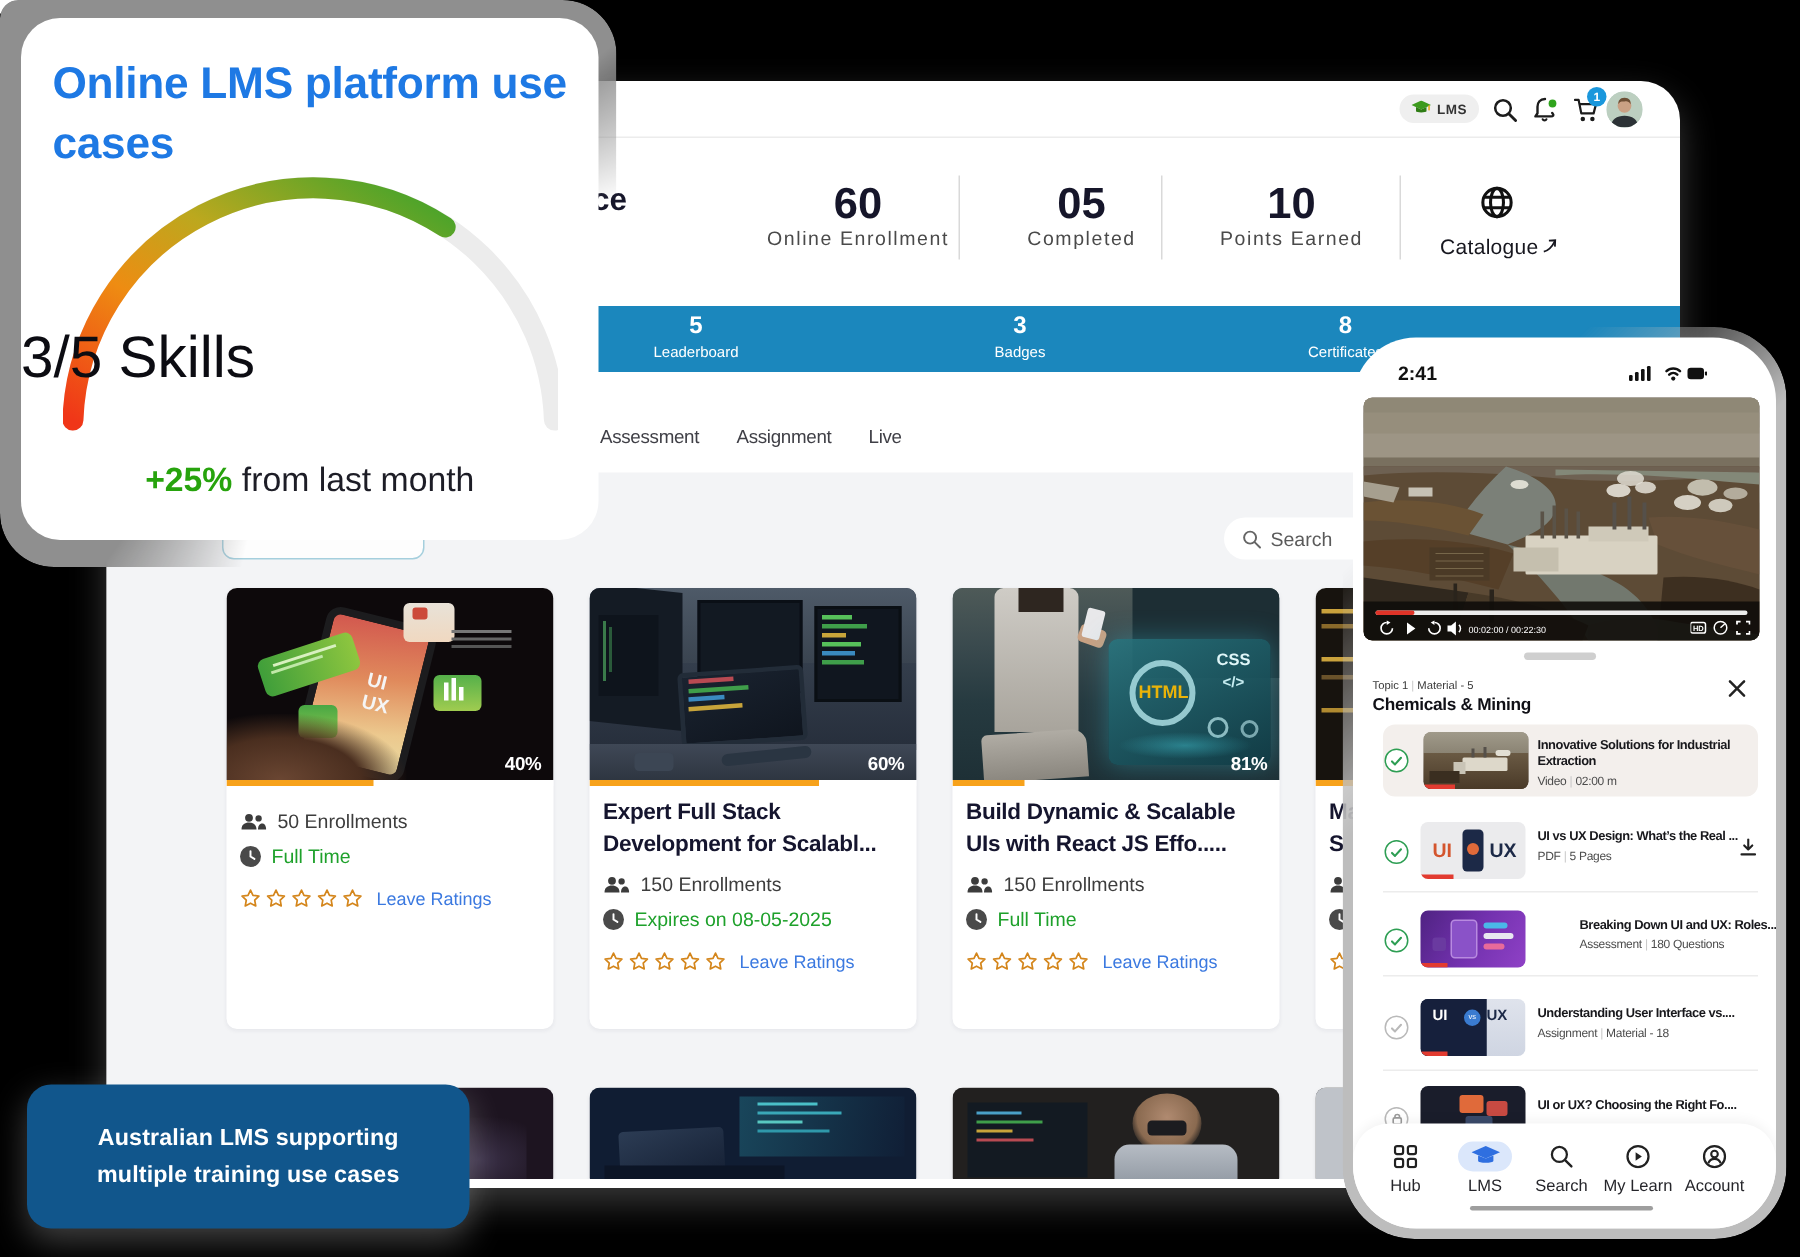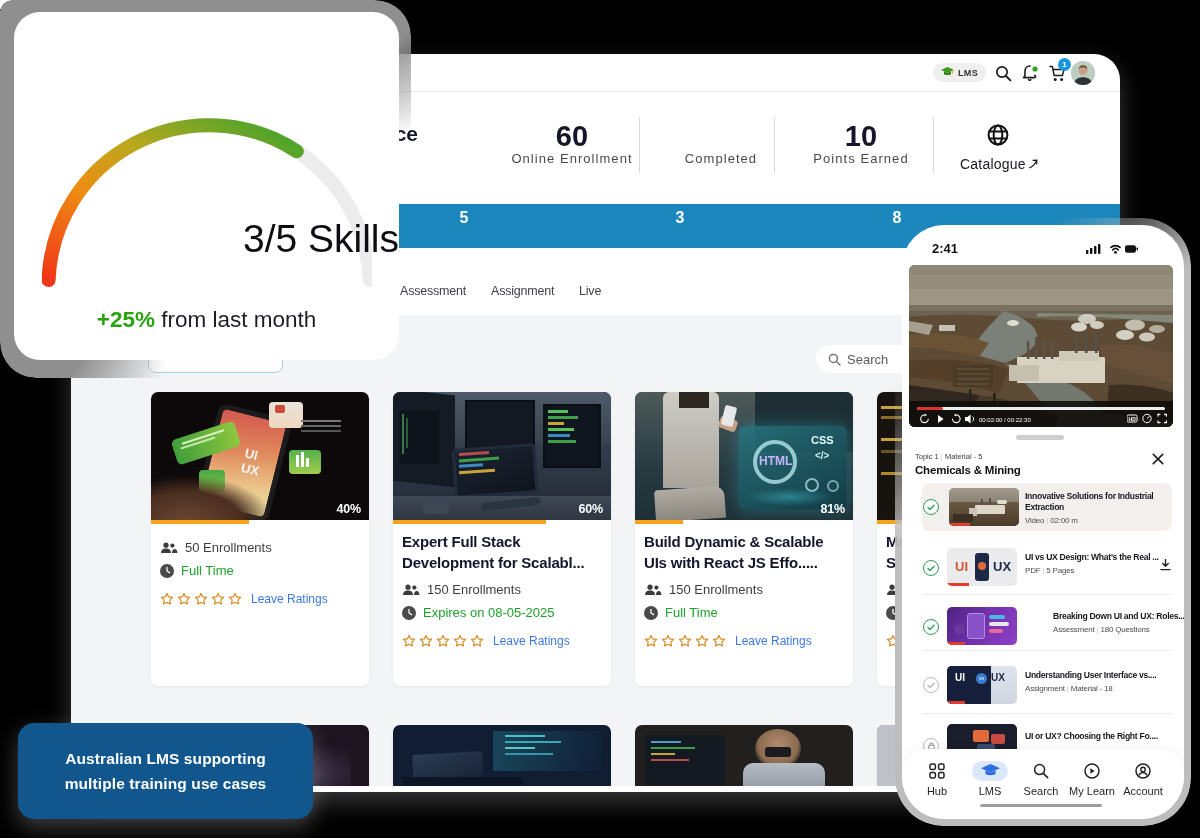--- a/index.html
+++ b/index.html
@@ -18,21 +18,21 @@
 
   
   .statnum { font-weight:bold; color:#16162a; font-size:29px; text-align:center; width:160px; }
   .statlab { color:#4a4a4a; font-size:13px; letter-spacing:1.05px; text-align:center; width:160px; }
   .vline { width:1px; background:#d9d9d9; top:63px; height:56px; }
   .perf { font-weight:bold; color:#16162a; font-size:21px; }
 
   .bluebar { left:0; top:150px; width:1049px; height:44px; background:#1b87bd; color:#fff; }
   .bbitem { text-align:center; width:160px; color:#fff; }
   .bbnum { font-size:16px; font-weight:bold; }
-  .bblab { font-size:14px; margin-top:20px; }
+  .bblab { font-size:10px; margin-top:3px; }
 
   .tab { font-size:12.5px; letter-spacing:-0.2px; color:#3f3f46; top:230px; }
   .content { left:0; top:261px; width:1049px; height:477px; background:#f3f4f6; }
 
   .catpill { left:77px; top:287px; width:135px; height:32px; background:#fdfdfd; border:1px solid #a5cfdd; border-radius:8px; }
   .searchpill { left:745px; top:291px; width:116px; height:28px; background:#fff; border-radius:15px;
     display:flex; align-items:center; padding-left:12px; gap:6px; color:#5a5a5a; font-size:13px; }
 
   .card { width:218px; background:#fff; border-radius:7px; overflow:hidden; box-shadow:0 1px 3px rgba(30,30,60,.06); }
   .cimg { width:218px; height:128px; position:relative; overflow:hidden; }
@@ -66,21 +66,21 @@
 
   .pnav { position:absolute; left:0; top:524px; width:282px; height:70px; background:#fff; border-radius:24px 24px 0 0;
     box-shadow:0 -2px 8px rgba(0,0,0,.05); }
   .nitem { position:absolute; text-align:center; font-size:11px; color:#26262b; }
 
   
   .ring { left:0; top:0; width:411px; height:378px; border-radius:12px 36px 36px 36px; background:#8f8f8f;
     -webkit-mask:conic-gradient(from 0deg at 205px 189px, #000 0deg, #000 52deg, transparent 75deg, transparent 193deg, #000 216deg, #000 360deg); mask:conic-gradient(from 0deg at 205px 189px, #000 0deg, #000 52deg, transparent 75deg, transparent 193deg, #000 216deg, #000 360deg); }
   .gcard { left:14px; top:12px; width:385px; height:348px; background:#fff; border-radius:26px; }
   .gtitle { left:21px; top:24px; width:345px; font-size:29.5px; line-height:40px; font-weight:bold; color:#1e79e4; letter-spacing:-0.2px;}
-  .gskills { left:0; top:205px; width:385px; text-align:right; font-size:39px; font-weight:500; color:#0c0c12; }
+  .gskills { left:0; top:205px; width:385px; text-align:left; font-size:39px; font-weight:500; color:#0c0c12; }
   .gdelta { left:0; top:295px; width:385px; text-align:center; font-size:22.5px; color:#1d1d26; }
   .gdelta b { color:#27a30d; }
 
   
   .banner { left:18px; top:723px; width:295px; height:96px; background:#11568c; border-radius:16px;
     color:#fff; display:flex; flex-direction:column; align-items:center; justify-content:center;
     font-size:15.5px; font-weight:bold; line-height:25px; letter-spacing:0.1px; box-shadow:0 8px 22px rgba(255,255,255,.25); }
   .wedge { left:0; top:0; width:12px; height:9px; background:#fff; }
 
   .tvid { background:linear-gradient(#9a9488 0%, #7a7265 45%, #55483a 70%, #46382a 100%); }
@@ -132,20 +132,21 @@
   <div class="abs avatar"><svg width="24" height="24" viewBox="0 0 24 24">
         <rect width="24" height="24" fill="#bccfc0"></rect>
         <circle cx="12" cy="9.5" r="4.6" fill="#caa184"></circle>
         <path d="M12 4.2 C8.8 4.2 7.6 6.6 8 8.4 C9 6.2 10 6.8 12 6.6 C14 6.4 15 6.6 16 8.6 C16.5 6.4 15.2 4.2 12 4.2 Z" fill="#6d4f35"></path>
         <path d="M3 24 C3 18.4 7 16.2 12 16.2 C17 16.2 21 18.4 21 24 Z" fill="#2c3236"></path>
       </svg></div>
 
   <div class="abs perf" style="left:147px; top:68px; width:200px; text-align:right;">Performance</div>
   <div class="abs statnum" style="left:421px; top:66px;">60</div>
   <div class="abs statlab" style="left:421px; top:97px;">Online Enrollment</div>
+  <div class="abs statnum" style="left:570px; top:66px;">05</div>
   <div class="abs statlab" style="left:570px; top:97px;">Completed</div>
   <div class="abs statnum" style="left:710px; top:66px;">10</div>
   <div class="abs statlab" style="left:710px; top:97px;">Points Earned</div>
   <div class="abs vline" style="left:568px;"></div>
   <div class="abs vline" style="left:703px;"></div>
   <div class="abs vline" style="left:862px;"></div>
   <svg class="abs" style="left:916px;top:70px" width="22" height="22" viewBox="0 0 28 28">
       <circle cx="14" cy="14" r="12" fill="none" stroke="#111" stroke-width="2.6"></circle>
       <ellipse cx="14" cy="14" rx="5.5" ry="12" fill="none" stroke="#111" stroke-width="2.6"></ellipse>
       <line x1="2.5" y1="9.5" x2="25.5" y2="9.5" stroke="#111" stroke-width="2.6"></line>
@@ -306,21 +307,21 @@
   <div class="abs card" style="left:564px; top:338px; height:294px;">
     <div class="cimg img3">
       <div class="abs" style="left:0;top:0;width:218px;height:128px;background:linear-gradient(#4e5a58 0%,#3a4a4e 30%,#263a40 60%,#1e3036 100%);"></div>
       <div class="abs" style="left:120px;top:0;width:98px;height:60px;background:#1d2e34;"></div>
       <div class="abs" style="left:28px;top:0;width:56px;height:96px;background:linear-gradient(#cfccc6,#a8a49c);border-radius:6px 6px 0 0;"></div>
       <div class="abs" style="left:44px;top:0;width:30px;height:16px;background:#2e2620;"></div>
       <div class="abs" style="left:84px;top:26px;width:18px;height:12px;background:#c9a183;border-radius:3px;transform:rotate(20deg);"></div>
       <div class="abs" style="left:88px;top:14px;width:12px;height:20px;background:#e8e8ea;border-radius:2px;transform:rotate(14deg);"></div>
       <div class="abs" style="left:104px;top:34px;width:108px;height:84px;background:linear-gradient(150deg,rgba(40,120,130,.85),rgba(16,60,70,.9));border-radius:6px;box-shadow:0 0 18px rgba(60,200,220,.35);"></div>
       <div class="abs" style="left:118px;top:48px;width:44px;height:44px;border:4px solid rgba(180,230,235,.8);border-radius:50%;"></div>
-      <div class="abs" style="left:124px;top:62px;color:#c4b5fd;font-weight:bold;font-size:12px;">HTML</div>
+      <div class="abs" style="left:124px;top:62px;color:#eab308;font-weight:bold;font-size:12px;">HTML</div>
       <div class="abs" style="left:176px;top:42px;color:#dff6f8;font-weight:bold;font-size:11px;">CSS</div>
       <div class="abs" style="left:180px;top:58px;color:#c8eef2;font-weight:bold;font-size:10px;">&lt;/&gt;</div>
       <div class="abs" style="left:170px;top:86px;width:14px;height:14px;border:2px solid rgba(190,235,240,.7);border-radius:50%;"></div>
       <div class="abs" style="left:192px;top:88px;width:12px;height:12px;border:2px solid rgba(190,235,240,.6);border-radius:50%;"></div>
       <div class="abs" style="left:110px;top:96px;width:90px;height:18px;background:radial-gradient(ellipse at center,rgba(70,210,225,.4),rgba(0,0,0,0) 70%);"></div>
       <div class="abs" style="left:20px;top:96px;width:70px;height:32px;background:linear-gradient(#b0aca4,#8a867e);border-radius:4px 10px 0 0;transform:rotate(-4deg);"></div>
       <div class="pct">81%</div>
       </div>
     <div class="pbar">
         <div class="pfill" style="width:22%"></div>
@@ -679,20 +680,21 @@
         <path d="M3.8 12.6 C4.6 10.4 6 9.6 8 9.6 C10 9.6 11.4 10.4 12.2 12.6" fill="none" stroke="#222" stroke-width="1.4"></path>
       </svg>
     <div class="abs" style="left:78px;top:579px;width:122px;height:3px;border-radius:2px;background:#9e9e9e;"></div>
   </div>
 </div>
 
 
 <div class="abs wedge"></div>
 <div class="abs ring"></div>
 <div class="abs gcard">
+  <div class="abs gtitle">Online LMS platform use cases</div>
   <svg class="abs" style="left:28px;top:90px;" width="330" height="190" viewBox="0 0 330 190">
     <defs>
       <linearGradient id="gg" x1="0" y1="1" x2="1" y2="0">
         <stop offset="0" stop-color="#f03618"></stop>
         <stop offset="0.35" stop-color="#ee8c12"></stop>
         <stop offset="0.6" stop-color="#bca81e"></stop>
         <stop offset="1" stop-color="#3ba32c"></stop>
       </linearGradient>
     </defs>
     <path d="M 6.6 178 A 160.6 160.6 0 0 1 327.6 178" fill="none" stroke="#ececec" stroke-width="14" stroke-linecap="round"></path>

